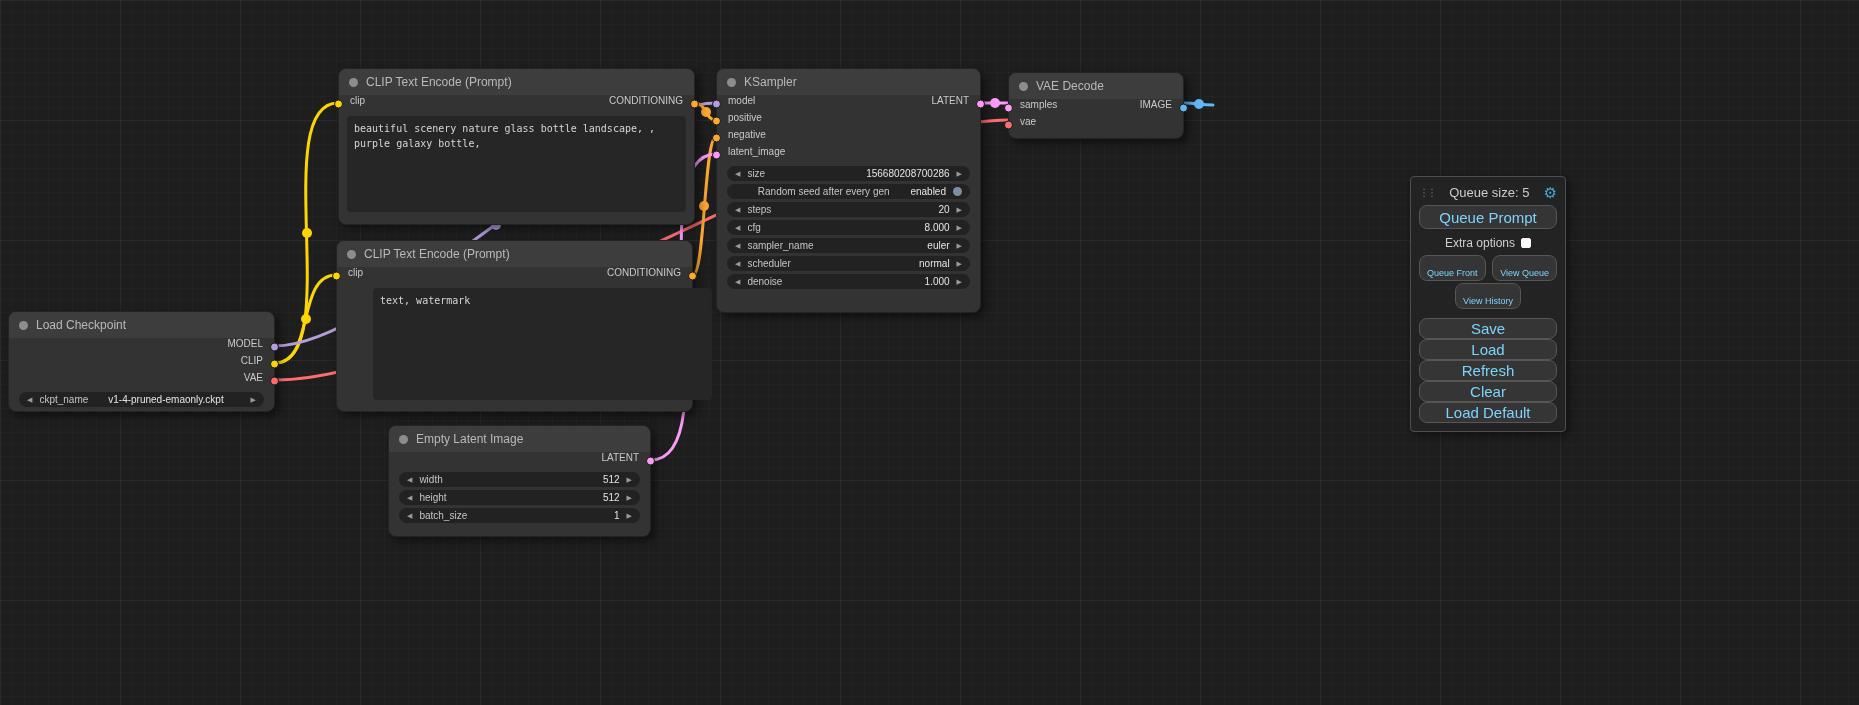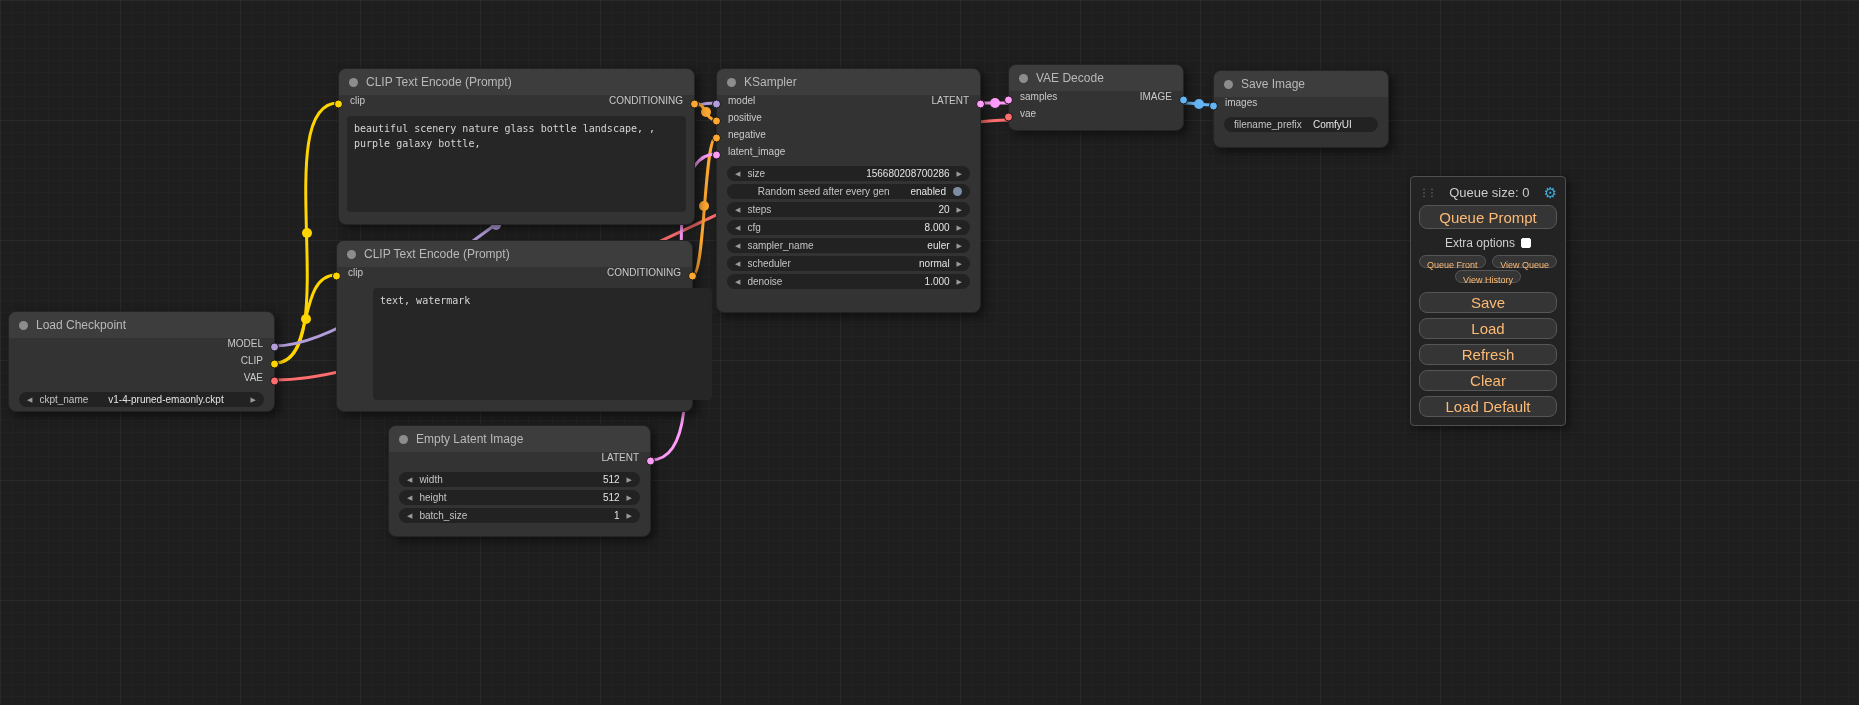--- a/index.html
+++ b/index.html
@@ -39,25 +39,25 @@
   .prompt{display:block;width:calc(100% - 16px);margin:4px 8px 0 8px;background:#262626;border:none;
         border-radius:4px;resize:none;color:#d6d6d6;font-family:"DejaVu Sans Mono",monospace;
         font-size:10px;line-height:1.5;padding:5px 7px}
   
   #queue-panel{position:absolute;z-index:3;left:1410px;top:176px;width:156px;background:#232323;
         border:1px solid #4f4f4f;border-radius:4px;padding:6px 8px 8px 8px;box-shadow:3px 3px 10px rgba(0,0,0,.5)}
   .qp-header{display:flex;align-items:center;height:18px}
   .drag{color:#7a7a7a;font-size:10px;letter-spacing:-2px;cursor:grab}
   .qsize{flex:1;text-align:center;font-size:13px;color:#cccccc}
   .gear{color:#41a8d8;font-size:15px;cursor:pointer;line-height:1}
-  .qp-btn{display:block;background:#353535;border:1px solid #565656;color:#fdba74;cursor:pointer;
+  .qp-btn{display:block;background:#353535;border:1px solid #565656;color:#7dd3fc;cursor:pointer;
         font-family:"Liberation Sans",sans-serif}
   .qp-btn.big{width:100%;height:24px;border-radius:8px;font-size:15px;margin-top:4px}
-  .qp-btn.med{width:100%;height:21px;border-radius:8px;font-size:15px;margin-top:5px}
-  .qp-btn.small{height:13px;border-radius:8px;font-size:9px;padding:4px 7px;line-height:11px}
+  .qp-btn.med{width:100%;height:21px;border-radius:8px;font-size:15px;}
+  .qp-btn.small{height:13px;border-radius:8px;font-size:9px;padding:12px 7px;line-height:11px}
   .extra-row{display:flex;align-items:center;justify-content:center;gap:6px;height:16px;margin-top:6px;
         font-size:12px;color:#cfcfcf}
   .extra-row input{appearance:none;-webkit-appearance:none;width:10px;height:10px;background:#fff;
         border:1px solid #fff;border-radius:2px;cursor:pointer}
   .small-row{display:flex;justify-content:space-between;margin-top:4px}
   .small-row.center{justify-content:center;margin-top:2px}
   .gap-top{margin-top:9px !important}
 </style>
 </head>
 <body>
@@ -225,56 +225,42 @@
       <span class="warr">▶</span>
     </div>
     <div class="widget">
       <span class="warr">◀</span>
       <span class="wlabel">denoise</span>
       <span class="wvalue">1.000</span>
       <span class="warr">▶</span>
     </div>
   </div>
 
-  <div class="node" style="left:1008px;top:64px;width:176px;height:67px">
+  <div class="node" style="left:1008px;top:72px;width:176px;height:67px">
     <div class="node-title">
       <span class="tdot"></span>
       <span>VAE Decode</span>
     </div>
     <div class="slot inout">
       <span class="dot l c-latent"></span>
       <span>samples</span>
       <span>IMAGE</span>
       <span class="dot r c-image"></span>
     </div>
     <div class="slot">
       <span class="dot l c-vae"></span>
       <span>vae</span>
     </div>
   </div>
 
-  <div class="node" style="left:1213px;top:70px;width:176px;height:78px">
-    <div class="node-title">
-      <span class="tdot"></span>
-      <span>Save Image</span>
-    </div>
-    <div class="slot">
-      <span class="dot l c-image"></span>
-      <span>images</span>
-    </div>
-    <div class="widget">
-      <span class="wlabel" style="margin-left:2px">filename_prefix</span>
-      <span class="wvalue center">ComfyUI</span>
-    </div>
-  </div>
 
   <div id="queue-panel">
     <div class="qp-header">
       <span class="drag">⋮⋮</span>
-      <span class="qsize">Queue size: 0</span>
+      <span class="qsize">Queue size: 5</span>
       <span class="gear">⚙</span>
     </div>
     <button class="qp-btn big">Queue Prompt</button>
     <div class="extra-row">
       <span>Extra options</span>
       <input type="checkbox" style="">
     </div>
     <div class="small-row">
       <button class="qp-btn small">Queue Front</button>
       <button class="qp-btn small">View Queue</button>

